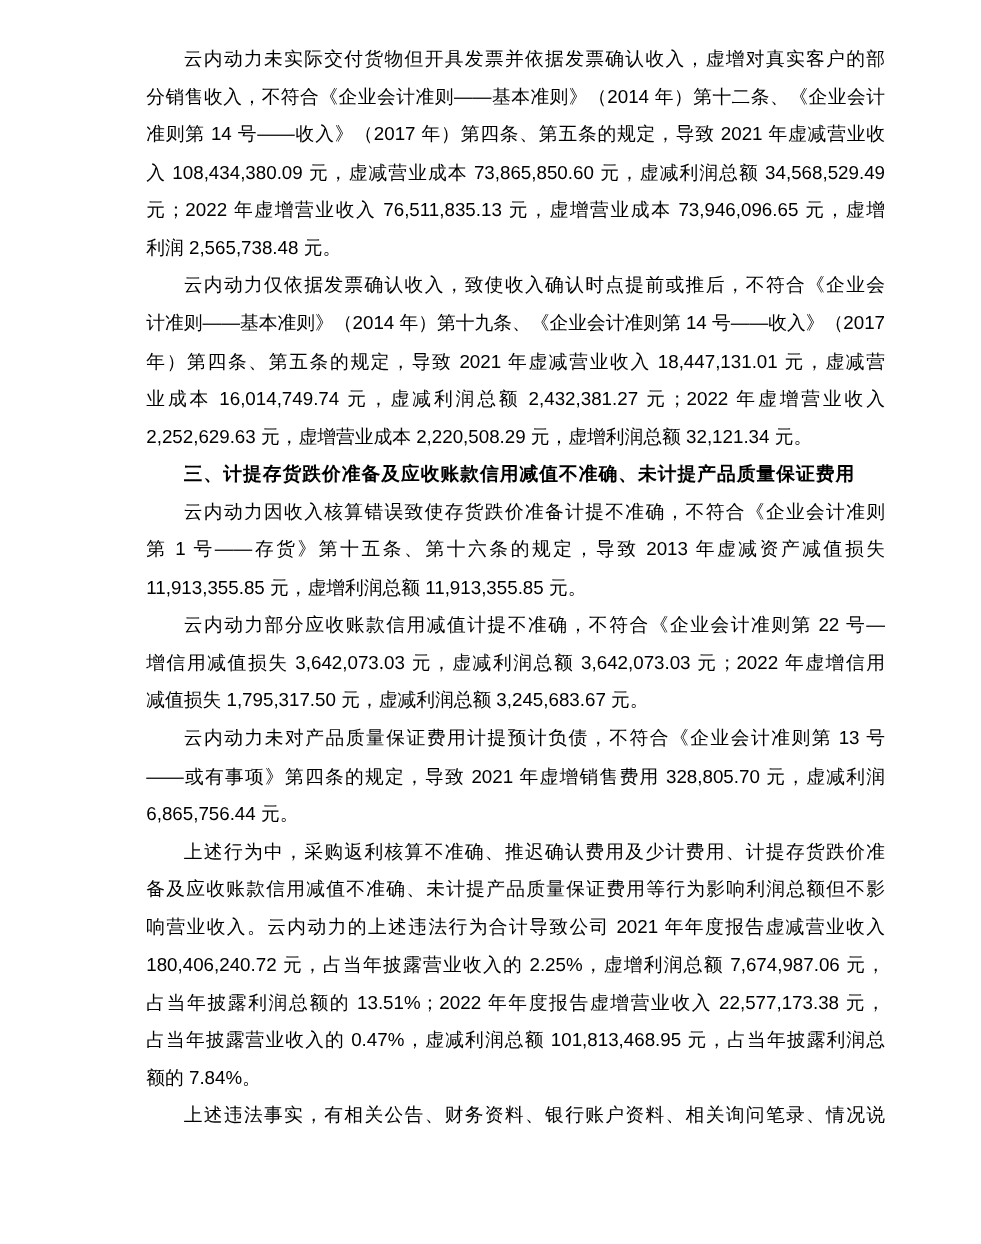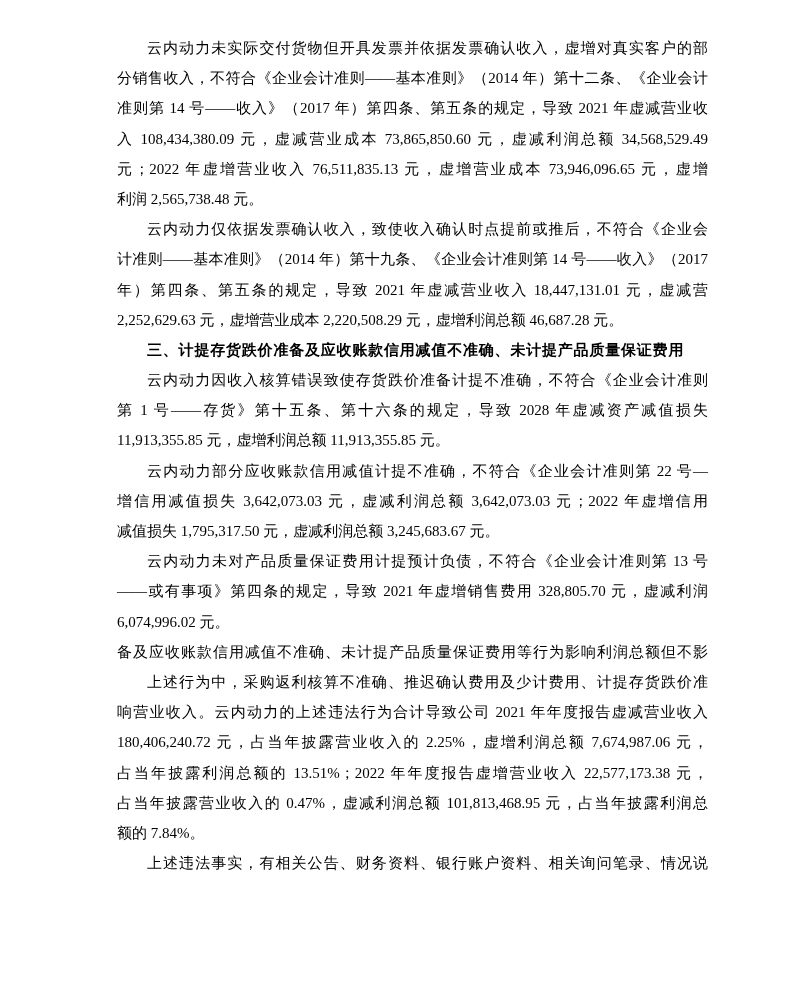--- a/index.html
+++ b/index.html
@@ -7,21 +7,21 @@
     padding: 0;
     background: #ffffff;
   }
   .page {
     position: relative;
     width: 785px;
     height: 995px;
     background: #ffffff;
     color: #000000;
     overflow: hidden;
-    font-family: Liberation Serif, serif;
+    font-family: Liberation Sans, sans-serif;
   }
   .doc {
     padding: 33px 77px 0 117px; 
   }
   .line {
     font-size: 15px;
     line-height: 30.2px;
     height: 30.2px;
     white-space: normal;
     text-align: justify;
@@ -53,33 +53,34 @@
   <div id="doc" class="doc">
       <div class="line indent">云内动力未实际交付货物但开具发票并依据发票确认收入，虚增对真实客户的部</div>
       <div class="line">分销售收入，不符合《企业会计准则——基本准则》（2014 年）第十二条、《企业会计</div>
       <div class="line">准则第 14 号——收入》（2017 年）第四条、第五条的规定，导致 2021 年虚减营业收</div>
       <div class="line">入 108,434,380.09 元，虚减营业成本 73,865,850.60 元，虚减利润总额 34,568,529.49</div>
       <div class="line">元；2022 年虚增营业收入 76,511,835.13 元，虚增营业成本 73,946,096.65 元，虚增</div>
       <div class="line plast">利润 2,565,738.48 元。</div>
       <div class="line indent">云内动力仅依据发票确认收入，致使收入确认时点提前或推后，不符合《企业会</div>
       <div class="line">计准则——基本准则》（2014 年）第十九条、《企业会计准则第 14 号——收入》（2017</div>
       <div class="line">年）第四条、第五条的规定，导致 2021 年虚减营业收入 18,447,131.01 元，虚减营</div>
-      <div class="line plast">2,252,629.63 元，虚增营业成本 2,220,508.29 元，虚增利润总额 46,687.28 元。</div>
+      <div class="line">业成本 16,014,749.74 元，虚减利润总额 2,432,381.27 元；2022 年虚增营业收入</div>
+      <div class="line plast">2,252,629.63 元，虚增营业成本 2,220,508.29 元，虚增利润总额 32,121.34 元。</div>
       <div class="line heading">三、计提存货跌价准备及应收账款信用减值不准确、未计提产品质量保证费用</div>
       <div class="line indent">云内动力因收入核算错误致使存货跌价准备计提不准确，不符合《企业会计准则</div>
-      <div class="line">第 1 号——存货》第十五条、第十六条的规定，导致 2028 年虚减资产减值损失</div>
+      <div class="line">第 1 号——存货》第十五条、第十六条的规定，导致 2013 年虚减资产减值损失</div>
       <div class="line plast">11,913,355.85 元，虚增利润总额 11,913,355.85 元。</div>
       <div class="line indent">云内动力部分应收账款信用减值计提不准确，不符合《企业会计准则第 22 号—</div>
       <div class="line">增信用减值损失 3,642,073.03 元，虚减利润总额 3,642,073.03 元；2022 年虚增信用</div>
       <div class="line plast">减值损失 1,795,317.50 元，虚减利润总额 3,245,683.67 元。</div>
       <div class="line indent">云内动力未对产品质量保证费用计提预计负债，不符合《企业会计准则第 13 号</div>
       <div class="line">——或有事项》第四条的规定，导致 2021 年虚增销售费用 328,805.70 元，虚减利润</div>
-      <div class="line plast">6,074,996.02 元。</div>
+      <div class="line plast">6,865,756.44 元。</div>
+      <div class="line indent">上述行为中，采购返利核算不准确、推迟确认费用及少计费用、计提存货跌价准</div>
       <div class="line">备及应收账款信用减值不准确、未计提产品质量保证费用等行为影响利润总额但不影</div>
-      <div class="line indent">上述行为中，采购返利核算不准确、推迟确认费用及少计费用、计提存货跌价准</div>
       <div class="line">响营业收入。云内动力的上述违法行为合计导致公司 2021 年年度报告虚减营业收入</div>
       <div class="line">180,406,240.72 元，占当年披露营业收入的 2.25%，虚增利润总额 7,674,987.06 元，</div>
       <div class="line">占当年披露利润总额的 13.51%；2022 年年度报告虚增营业收入 22,577,173.38 元，</div>
       <div class="line">占当年披露营业收入的 0.47%，虚减利润总额 101,813,468.95 元，占当年披露利润总</div>
       <div class="line plast">额的 7.84%。</div>
       <div class="line indent">上述违法事实，有相关公告、财务资料、银行账户资料、相关询问笔录、情况说</div>
     </div>
 </div>
 
 </body></html>

